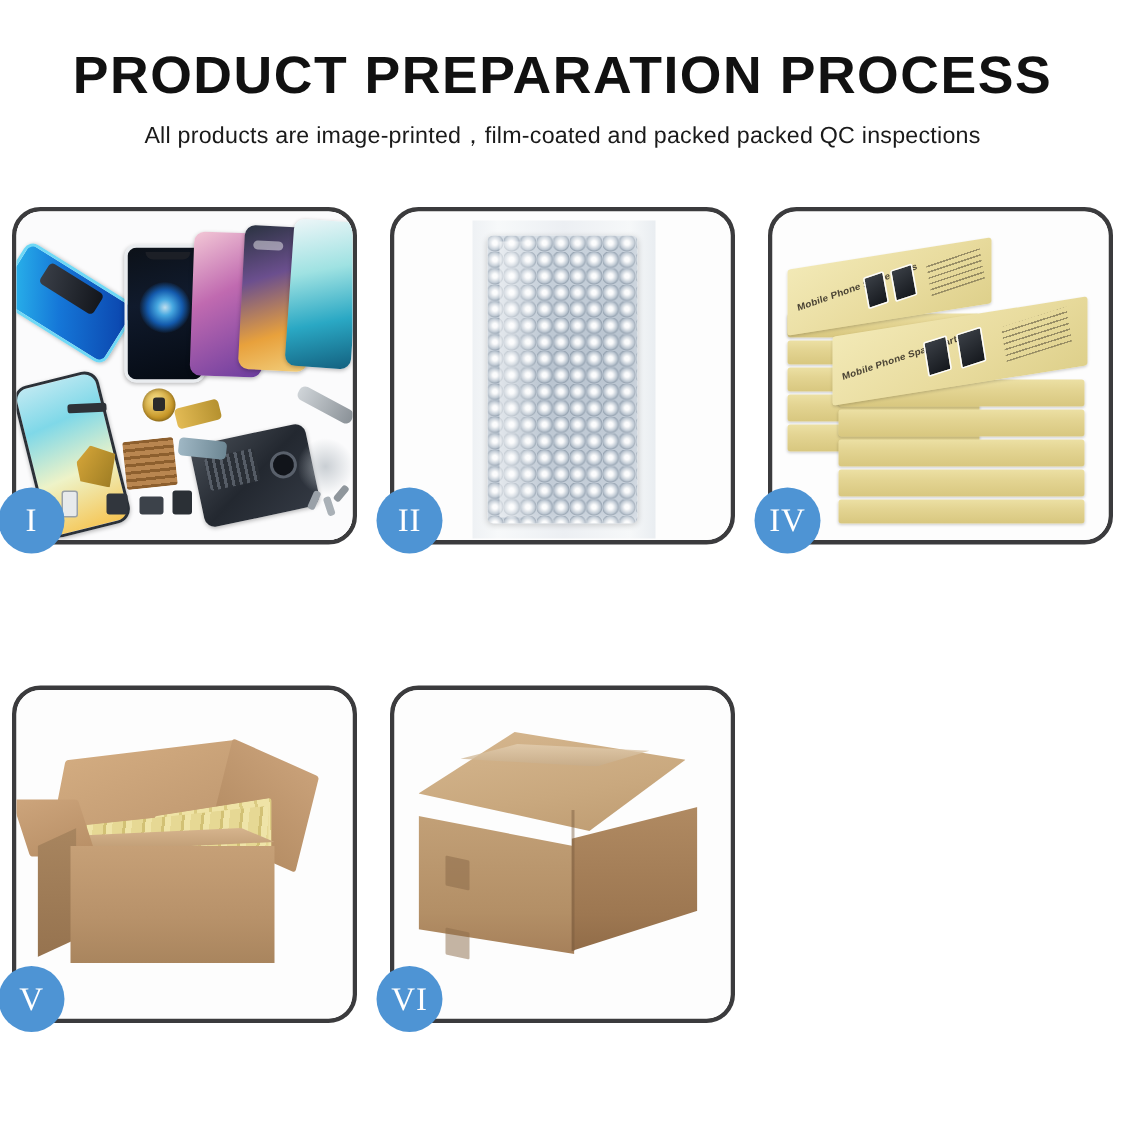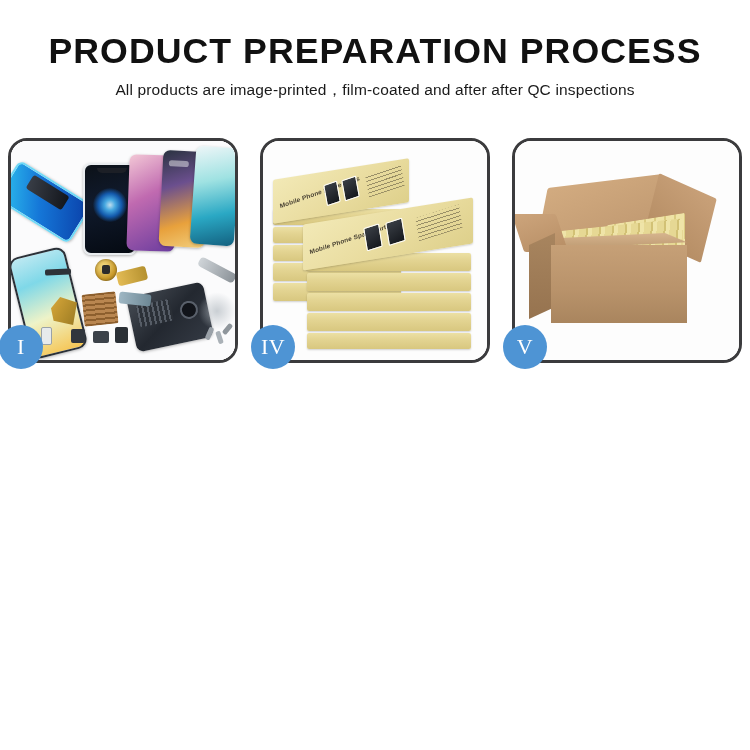--- a/index.html
+++ b/index.html
@@ -357,21 +357,21 @@
   .c6-seam {
     position:absolute; left:118px; top:80px; width:2px; height:94px;
     background: rgba(120,92,62,.45);
   }
 </style>
 </head>
 <body>
 
 <div id="header">
   <div id="page-title">PRODUCT PREPARATION PROCESS</div>
-  <div id="page-subtitle">All products are image-printed，film-coated and after after QC inspections</div>
+  <div id="page-subtitle">All products are image-printed，film-coated and packed packed QC inspections</div>
 </div>
 
 <div id="panel-grid">
 
   <div class="panel">
     <div class="panel-clip">
       <div class="scene">
         <div class="p1-bg"></div>
         <div class="ph ph-blue"></div>
         <div class="ph ph-glass"></div>
@@ -393,20 +393,30 @@
         <div class="part cube4"></div>
         <div class="part tool"></div>
         <div class="part screw1"></div>
         <div class="part screw2"></div>
         <div class="part screw3"></div>
       </div>
     </div>
     <div class="badge">I</div>
   </div>
 
+  <div class="panel">
+    <div class="panel-clip">
+      <div class="scene">
+        <div class="bw-sheet"></div>
+        <div class="bw-pack"></div>
+        <div class="bw-gloss"></div>
+      </div>
+    </div>
+    <div class="badge">II</div>
+  </div>
 
 
   <div class="panel">
     <div class="panel-clip">
       <div class="scene">
         <div class="stack">
 
           <div class="sbox" style="left:4px; top:52px; width:128px; height:16px;"></div>
           <div class="sbox" style="left:4px; top:70px; width:128px; height:16px;"></div>
           <div class="sbox" style="left:4px; top:88px; width:128px; height:16px;"></div>
@@ -447,14 +457,28 @@
         <div class="c5-contents"></div>
         <div class="c5-rim"></div>
         <div class="c5-flap-left"></div>
         <div class="c5-side"></div>
         <div class="c5-body"></div>
       </div>
     </div>
     <div class="badge">V</div>
   </div>
 
+  <div class="panel">
+    <div class="panel-clip">
+      <div class="scene">
+        <div class="c6-top"></div>
+        <div class="c6-tape"></div>
+        <div class="c6-front"></div>
+        <div class="c6-right"></div>
+        <div class="c6-seam"></div>
+        <div class="c6-tab1"></div>
+        <div class="c6-tab2"></div>
+      </div>
+    </div>
+    <div class="badge">VI</div>
+  </div>
 
 </div>
 
 </body></html>

